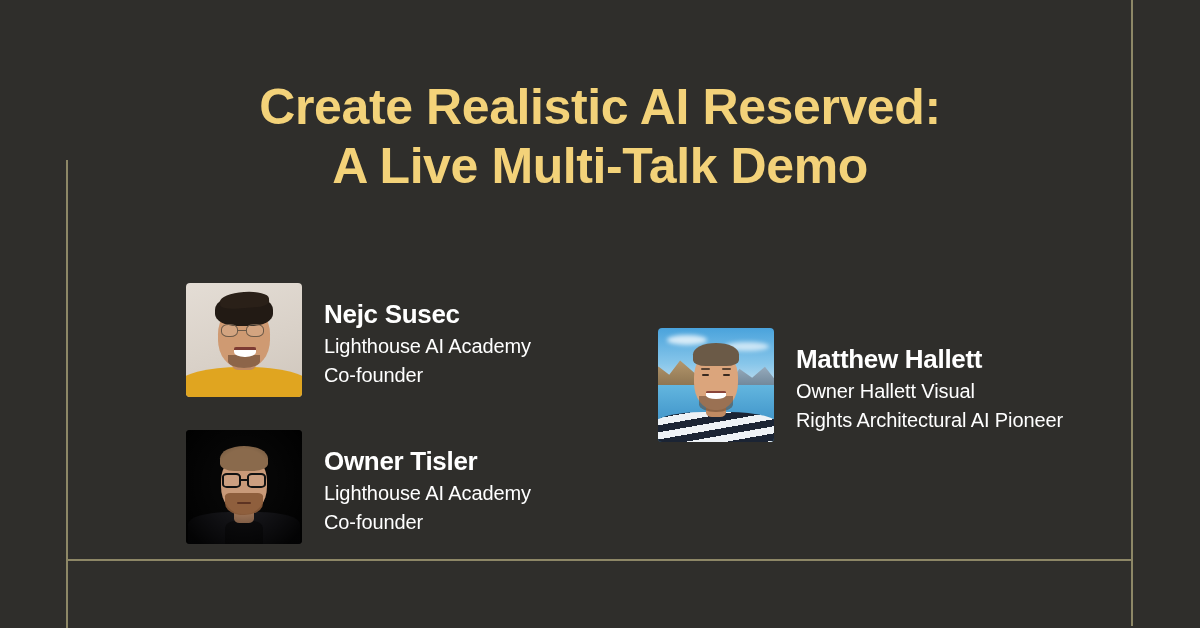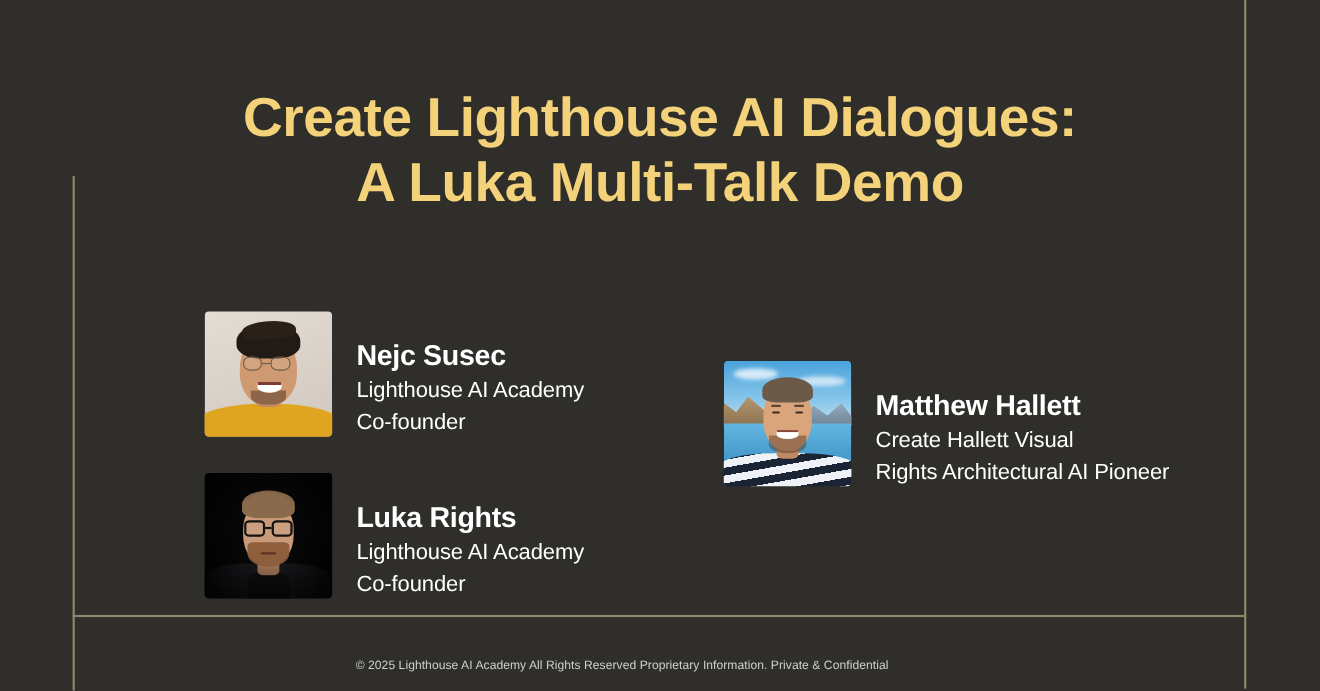--- a/index.html
+++ b/index.html
@@ -51,21 +51,21 @@
     font-weight:bold;
     line-height:59px;
     letter-spacing:-0.4px;
     white-space:nowrap;
   }
 
   
   .speaker {
     position:absolute;
     display:flex;
-    align-items:flex-end;
+    align-items:center;
   }
   .speaker-left-1 { left:186px; top:283px; }
   .speaker-left-2 { left:186px; top:430px; }
   .speaker-right-1 { left:658px; top:328px; }
 
   .avatar {
     width:116px; height:114px;
     flex:0 0 116px;
     border-radius:4px;
     overflow:hidden;
@@ -274,22 +274,22 @@
 </head>
 <body>
 
 <div class="slide">
 
   <div class="rule-v-left"></div>
   <div class="rule-v-right"></div>
   <div class="rule-h-bottom"></div>
 
   <div class="title-block">
-    <div class="title-line">Create Lighthouse AI Dialogues:</div>
-    <div class="title-line">A Luka Multi-Talk Demo</div>
+    <div class="title-line">Create Realistic AI Reserved:</div>
+    <div class="title-line">A Live Multi-Talk Demo</div>
   </div>
 
   <div class="speaker speaker-left-1">
     <div class="avatar">
       <div class="ph p1-bg"></div>
       <div class="p1-shirt"></div>
       <div class="p1-neck"></div>
       <div class="p1-face"></div>
       <div class="p1-beard"></div>
       <div class="p1-mouth"></div>
@@ -315,21 +315,21 @@
       <div class="p2-face"></div>
       <div class="p2-beard"></div>
       <div class="p2-mouth"></div>
       <div class="p2-hair"></div>
       <div class="p2-glass-l"></div>
       <div class="p2-glass-r"></div>
       <div class="p2-bridge"></div>
       <div class="p2-vig"></div>
     </div>
     <div class="speaker-text">
-      <div class="speaker-name">Luka Rights</div>
+      <div class="speaker-name">Owner Tisler</div>
       <div class="speaker-role">Lighthouse AI Academy</div>
       <div class="speaker-role">Co-founder</div>
     </div>
   </div>
 
   <div class="speaker speaker-right-1">
     <div class="avatar">
       <div class="p3-sky"></div>
       <div class="p3-cloud-a"></div>
       <div class="p3-cloud-b"></div>
@@ -342,20 +342,19 @@
       <div class="p3-beard"></div>
       <div class="p3-mouth"></div>
       <div class="p3-brow-l"></div>
       <div class="p3-brow-r"></div>
       <div class="p3-eye-l"></div>
       <div class="p3-eye-r"></div>
       <div class="p3-hair"></div>
     </div>
     <div class="speaker-text">
       <div class="speaker-name">Matthew Hallett</div>
-      <div class="speaker-role">Create Hallett Visual</div>
+      <div class="speaker-role">Owner Hallett Visual</div>
       <div class="speaker-role">Rights Architectural AI Pioneer</div>
     </div>
   </div>
 
-  <div class="footer">© 2025 Lighthouse AI Academy All Rights Reserved Proprietary Information. Private &amp; Confidential</div>
 
 </div>
 
 </body></html>

